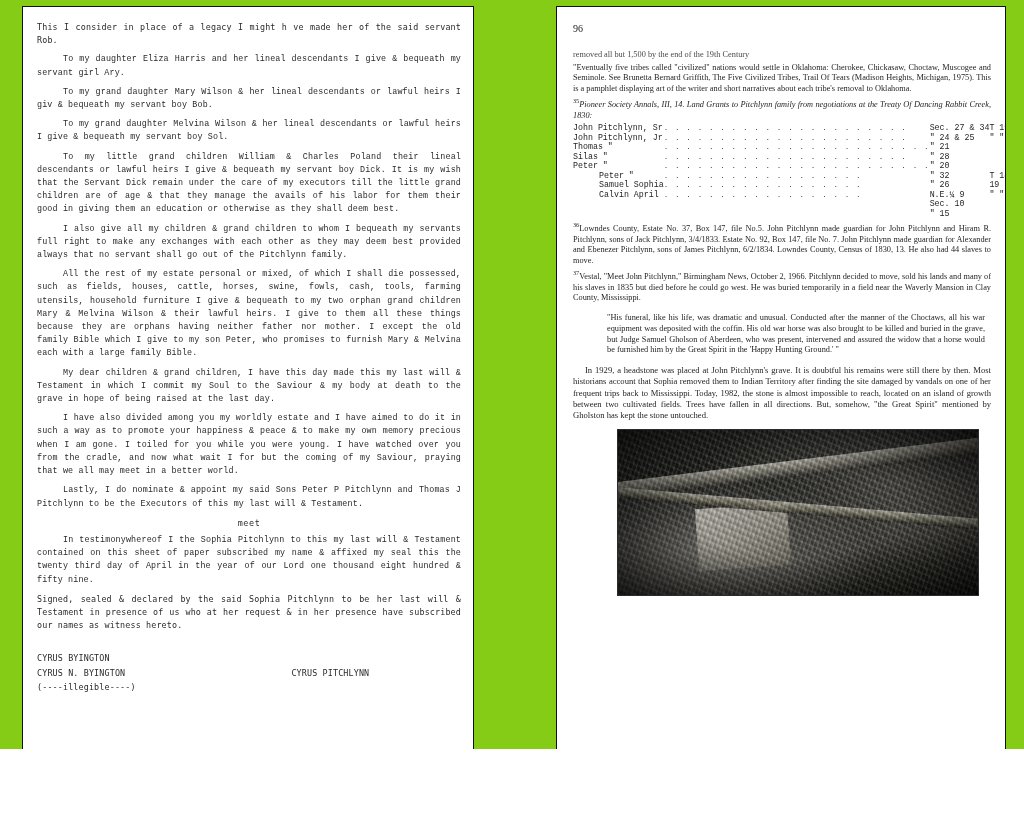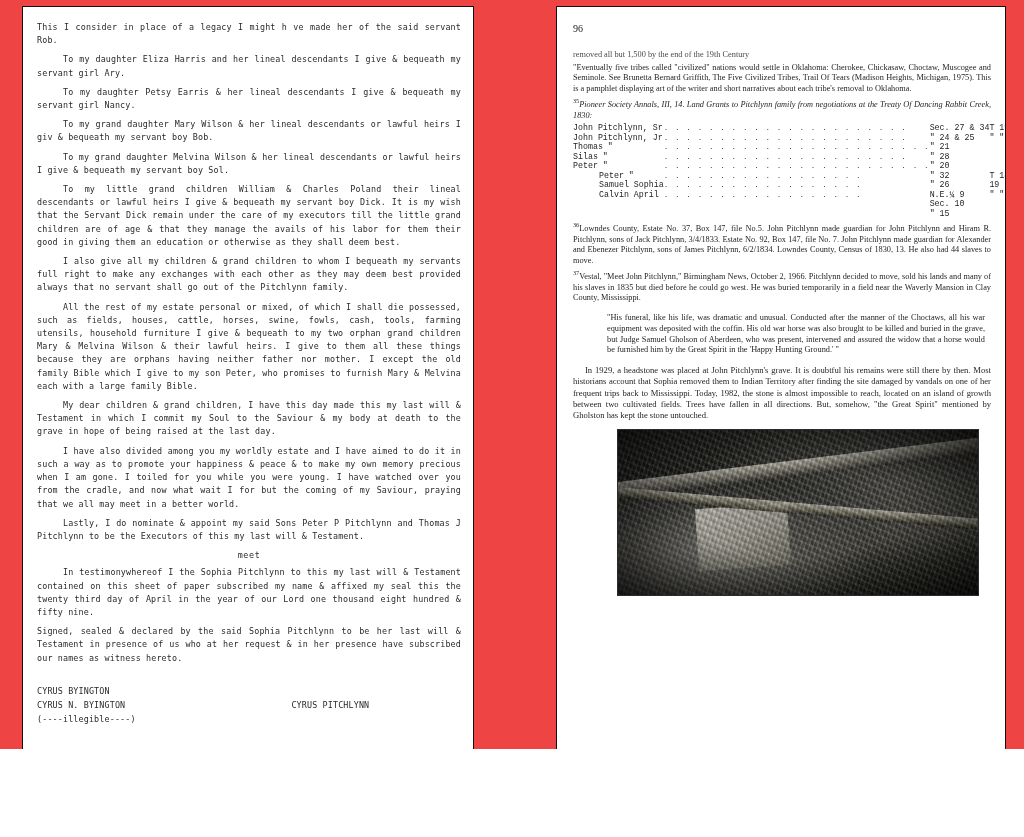--- a/index.html
+++ b/index.html
@@ -4,21 +4,21 @@
 <style>
   html, body {
     margin: 0;
     padding: 0;
     background: #ffffff;
   }
   #page {
     position: relative;
     width: 1024px;
     height: 749px;
-    background: #ef4444;
+    background: #84cc16;
     overflow: hidden;
     font-family: "Liberation Serif", serif;
   }
 
   
   #left-page {
     position: absolute;
     left: 22px;
     top: 6px;
     width: 452px;
@@ -36,21 +36,21 @@
     font-family: "DejaVu Sans Mono", "Liberation Mono", monospace;
     font-size: 8.4px;
     line-height: 13.2px;
     color: #2a2a2a;
     letter-spacing: 0.15px;
   }
   .tw-p {
     margin: 0 0 6px 0;
     text-align: justify;
   }
-  .tw-p.ind { text-indent: 26px; }
+  .tw-p.ind { text-indent: 26px; font-family: Liberation Mono, monospace; }
   .tw-said {
     margin: 1px 0 4px 0;
     text-align: center;
     letter-spacing: 0.6px;
   }
   .tw-sign-block {
     margin-top: 20px;
   }
   .tw-sign-row {
     display: flex;
@@ -227,21 +227,20 @@
 </style>
 </head>
 <body>
 
 <div id="page">
 
   <div id="left-page">
     <div id="left-inner">
       <p class="tw-p">This I consider in place of a legacy I might h ve made her of the said servant Rob.</p>
       <p class="tw-p ind">To my daughter Eliza Harris and her lineal descendants I give &amp; bequeath my servant girl Ary.</p>
-      <p class="tw-p ind">To my daughter Petsy Earris &amp; her lineal descendants I give &amp; bequeath my servant girl Nancy.</p>
       <p class="tw-p ind">To my grand daughter Mary Wilson &amp; her lineal descendants or lawful heirs I giv &amp; bequeath my servant boy Bob.</p>
       <p class="tw-p ind">To my grand daughter Melvina Wilson &amp; her lineal descendants or lawful heirs I give &amp; bequeath my servant boy Sol.</p>
       <p class="tw-p ind">To my little grand children William &amp; Charles Poland their lineal descendants or lawful heirs I give &amp; bequeath my servant boy Dick. It is my wish that the Servant Dick remain under the care of my executors till the little grand children are of age &amp; that they manage the avails of his labor for them their good in giving them an education or otherwise as they shall deem best.</p>
       <p class="tw-p ind">I also give all my children &amp; grand children to whom I bequeath my servants full right to make any exchanges with each other as they may deem best provided always that no servant shall go out of the Pitchlynn family.</p>
       <p class="tw-p ind">All the rest of my estate personal or mixed, of which I shall die possessed, such as fields, houses, cattle, horses, swine, fowls, cash, tools, farming utensils, household furniture I give &amp; bequeath to my two orphan grand children Mary &amp; Melvina Wilson &amp; their lawful heirs. I give to them all these things because they are orphans having neither father nor mother. I except the old family Bible which I give to my son Peter, who promises to furnish Mary &amp; Melvina each with a large family Bible.</p>
       <p class="tw-p ind">My dear children &amp; grand children, I have this day made this my last will &amp; Testament in which I commit my Soul to the Saviour &amp; my body at death to the grave in hope of being raised at the last day.</p>
       <p class="tw-p ind">I have also divided among you my worldly estate and I have aimed to do it in such a way as to promote your happiness &amp; peace &amp; to make my own memory precious when I am gone. I toiled for you while you were young. I have watched over you from the cradle, and now what wait I for but the coming of my Saviour, praying that we all may meet in a better world.</p>
       <p class="tw-p ind">Lastly, I do nominate &amp; appoint my said Sons Peter P Pitchlynn and Thomas J Pitchlynn to be the Executors of this my last will &amp; Testament.</p>
       <p class="tw-said">meet</p>
       <p class="tw-p ind">In testimonywhereof I the Sophia Pitchlynn to this my last will &amp; Testament contained on this sheet of paper subscribed my name &amp; affixed my seal this the twenty third day of April in the year of our Lord one thousand eight hundred &amp; fifty nine.</p>

